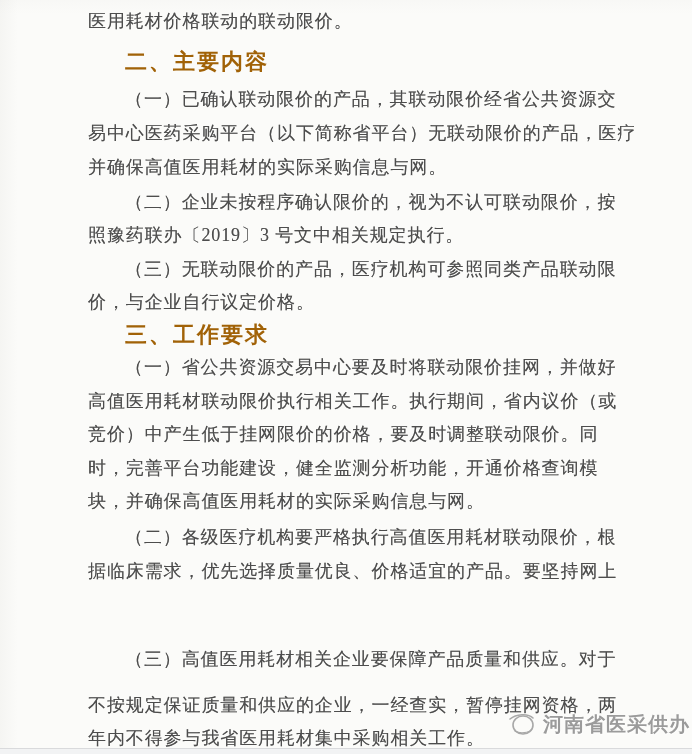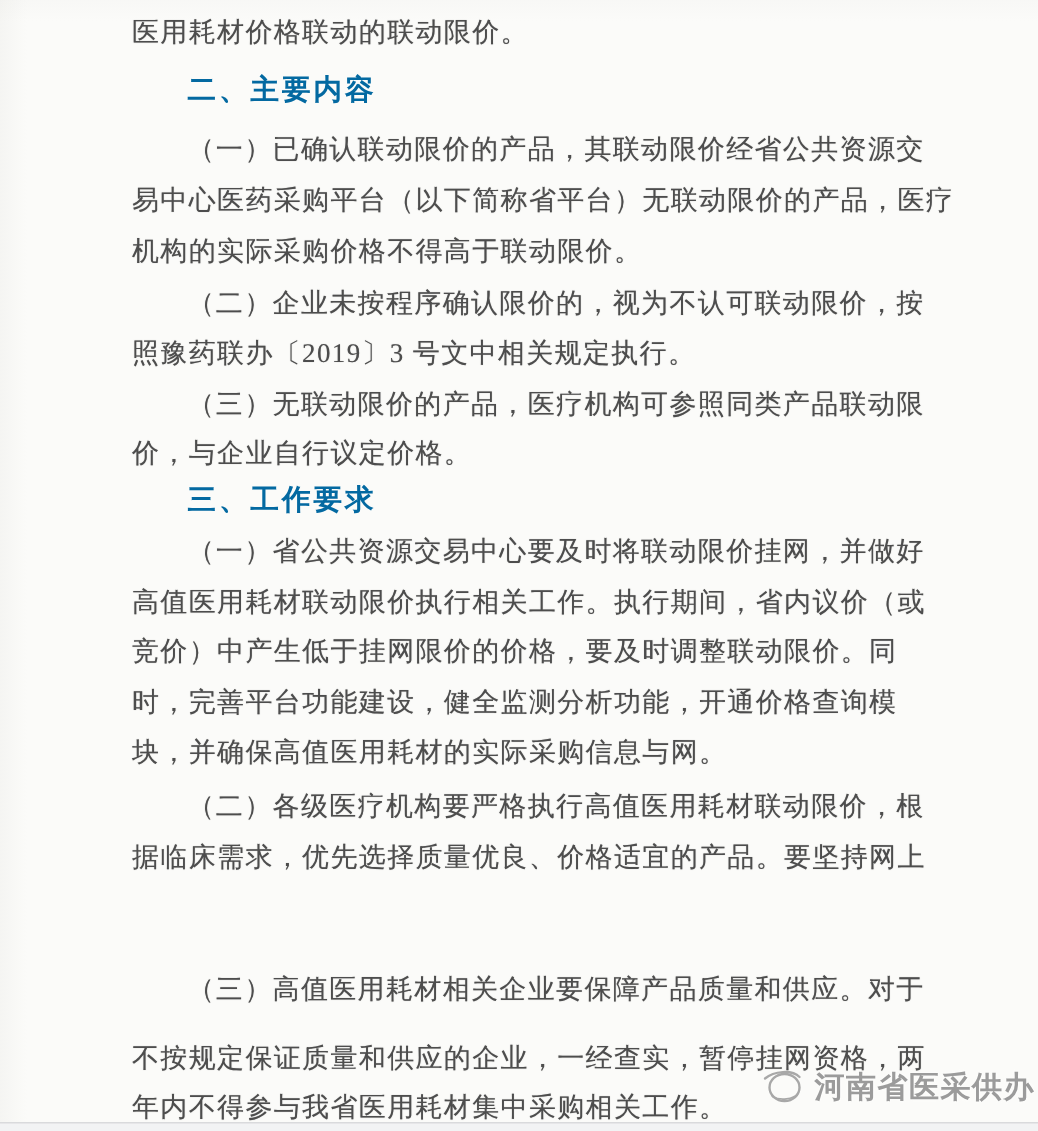--- a/index.html
+++ b/index.html
@@ -38,23 +38,23 @@
     color: #4d4d4d;
     text-shadow: 0 0 0.6px rgba(90,90,90,0.55);
     font-weight: 400;
   }
 
   .doc-line.indent { left: 125px; }
 
   .doc-line.heading {
     font-family: Liberation Mono, monospace;
     font-weight: 700;
-    font-size: 19px;
+    font-size: 22px;
     letter-spacing: 2px;
-    color: #0369a1;
+    color: #a16207;
     text-shadow: none;
   }
 
   .watermark {
     position: absolute;
     left: 506px;
     top: 711px;
     display: flex;
     align-items: flex-end;
     gap: 5px;
@@ -89,21 +89,21 @@
 </style>
 </head>
 <body>
 
 <div class="scan-page">
 
   <div class="doc-line" style="top:9px">医用耗材价格联动的联动限价。</div>
   <div class="doc-line indent heading" style="top:47px">二、主要内容</div>
   <div class="doc-line indent" style="top:87px">（一）已确认联动限价的产品，其联动限价经省公共资源交</div>
   <div class="doc-line" style="top:121px">易中心医药采购平台（以下简称省平台）无联动限价的产品，医疗</div>
-  <div class="doc-line" style="top:155px">机构的实际采购价格不得高于联动限价。</div>
+  <div class="doc-line" style="top:155px">并确保高值医用耗材的实际采购信息与网。</div>
   <div class="doc-line indent" style="top:190px">（二）企业未按程序确认限价的，视为不认可联动限价，按</div>
   <div class="doc-line" style="top:223px">照豫药联办〔2019〕3 号文中相关规定执行。</div>
   <div class="doc-line indent" style="top:257px">（三）无联动限价的产品，医疗机构可参照同类产品联动限</div>
   <div class="doc-line" style="top:290px">价，与企业自行议定价格。</div>
   <div class="doc-line indent heading" style="top:320px">三、工作要求</div>
   <div class="doc-line indent" style="top:355px">（一）省公共资源交易中心要及时将联动限价挂网，并做好</div>
   <div class="doc-line" style="top:389px">高值医用耗材联动限价执行相关工作。执行期间，省内议价（或</div>
   <div class="doc-line" style="top:422px">竞价）中产生低于挂网限价的价格，要及时调整联动限价。同</div>
   <div class="doc-line" style="top:456px">时，完善平台功能建设，健全监测分析功能，开通价格查询模</div>
   <div class="doc-line" style="top:489px">块，并确保高值医用耗材的实际采购信息与网。</div>

